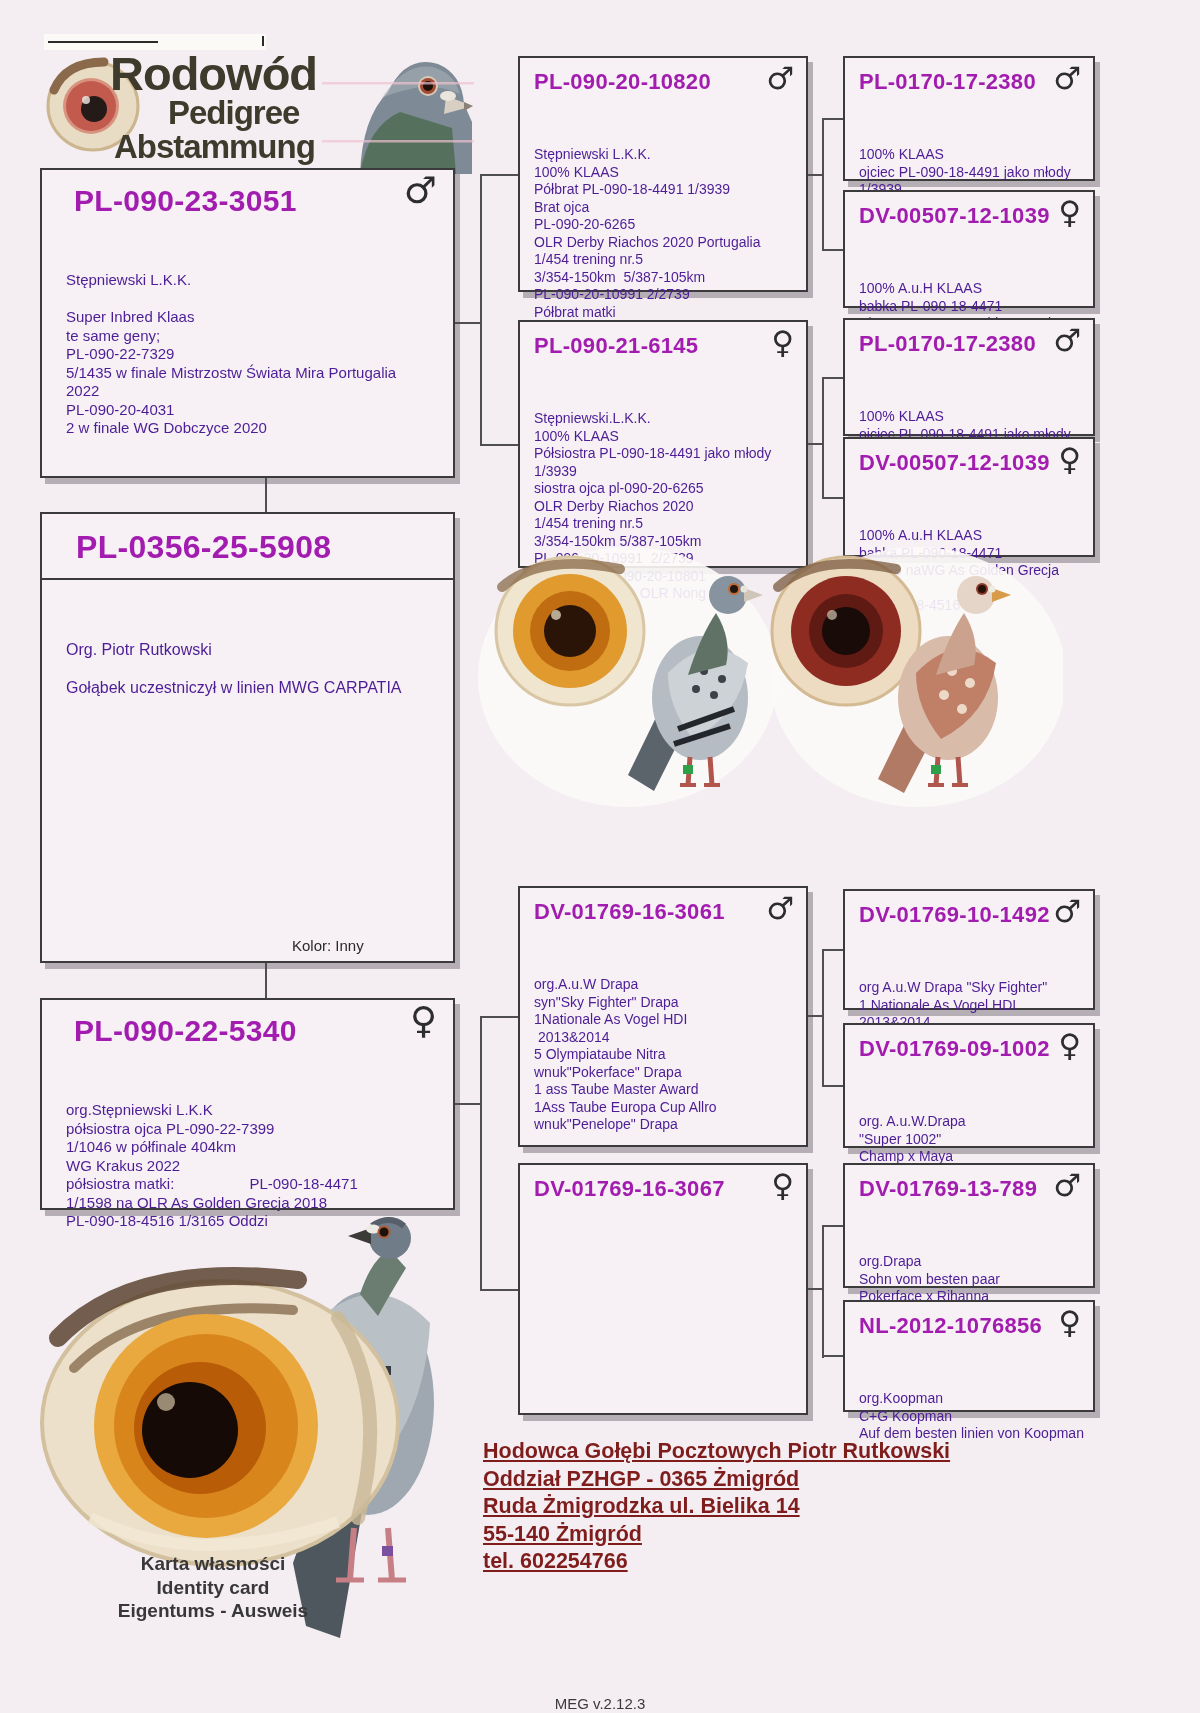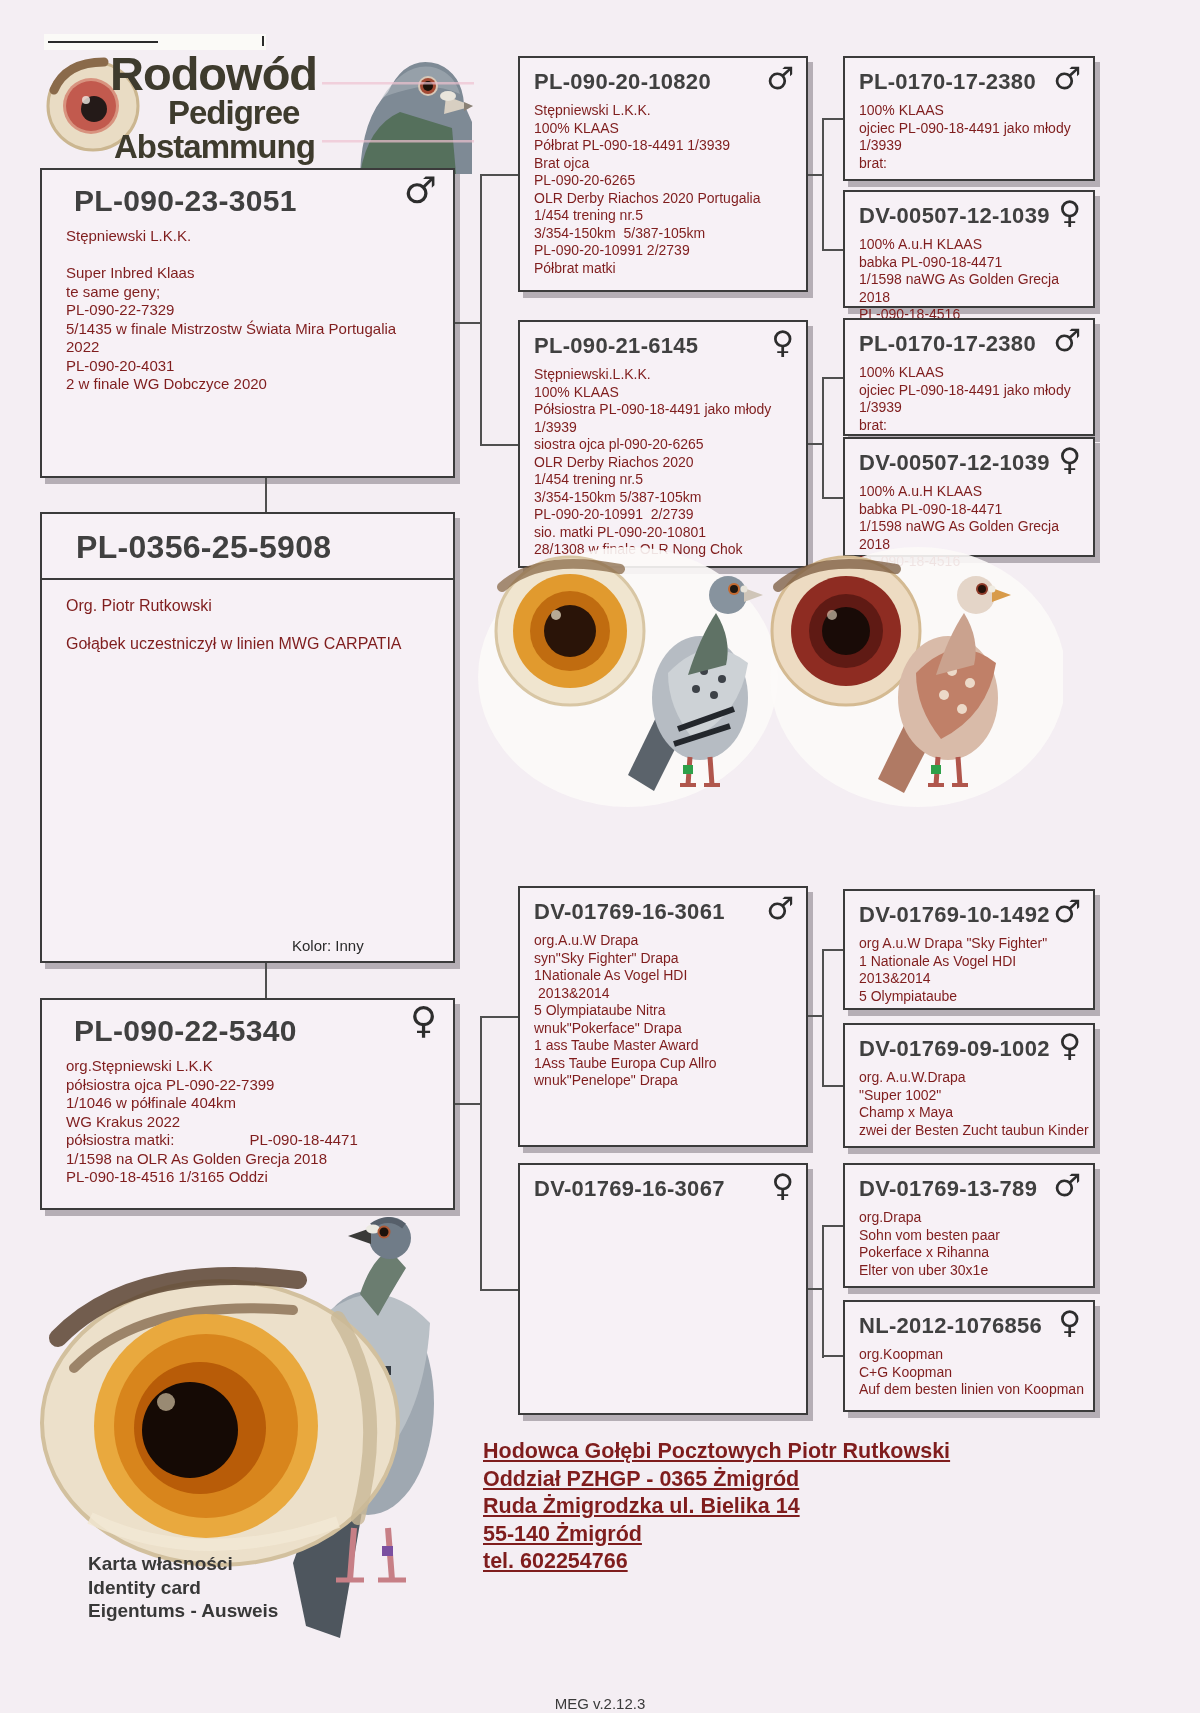--- a/index.html
+++ b/index.html
@@ -2,25 +2,25 @@
 <html><head>
 <meta charset="utf-8">
 <style>
   html,body{margin:0;padding:0;}
   body{width:1200px;height:1713px;background:#e9e2e8;font-family:"Liberation Sans", sans-serif;}
   #page{position:relative;width:1200px;height:1713px;background:#f4eef3;overflow:hidden;}
 
   
   .pbox{position:absolute;background:#f7f1f6;border:2px solid #3b3b3b;
         box-shadow:5px 6px 0 #b5aeb5;box-sizing:border-box;}
-  .ring{font-weight:bold;color:#404040;letter-spacing:.3px;}
+  .ring{font-weight:bold;color:#a21caf;letter-spacing:.3px;}
   .g23 .ring{font-size:22px;padding:11px 0 0 14px;}
   .g1 .ring{font-size:30px;padding:14px 0 0 32px;}
   .subject .ring{font-size:32px;padding:15px 0 0 34px;border-bottom:2px solid #3b3b3b;padding-bottom:12px;}
-  .btext{color:#7f1d1d;white-space:pre-wrap;}
+  .btext{color:#4c1d95;white-space:pre-wrap;margin-top:44px;}
   .g23 .btext{font-size:14px;line-height:17.5px;padding:7px 4px 0 14px;}
   .g1 .btext{font-size:15px;line-height:18.5px;padding:9px 6px 0 24px;}
   .subject .btext{font-size:16px;line-height:19px;padding:16px 6px 0 24px;}
   .sex{position:absolute;line-height:1;color:#2d2d2d;font-family:"DejaVu Sans", sans-serif;font-weight:400;}
   .g23 .sex{top:5px;right:12px;font-size:31px;}
   .g1 .sex{top:2px;right:16px;font-size:37px;}
   .kolor{position:absolute;left:250px;top:423px;font-size:15px;color:#2a2a2a;}
 
   
   .hl,.vl{position:absolute;background:#4f4f4f;}
@@ -29,21 +29,21 @@
   
   .h-title{position:absolute;left:110px;top:52px;width:300px;color:#3e3b2d;font-weight:bold;letter-spacing:-1px;}
   .h-main{font-size:47px;line-height:44px;}
   .h-sub1{font-size:33px;line-height:34px;padding-left:58px;}
   .h-sub2{font-size:33px;line-height:34px;padding-left:4px;}
 
   
   .breeder{position:absolute;left:483px;top:1438px;font-size:21.5px;line-height:27.5px;
            font-weight:bold;color:#7f1d1d;white-space:pre-wrap;text-decoration:underline;}
   .ownership{position:absolute;left:88px;top:1552px;width:250px;font-size:19px;line-height:23.5px;
-             font-weight:bold;color:#383838;text-align:left;white-space:pre-wrap;}
+             font-weight:bold;color:#383838;text-align:center;white-space:pre-wrap;}
   .meg{position:absolute;left:0;top:1695px;width:1200px;text-align:center;font-size:15px;color:#3a3a3a;}
 
   .label-strip{position:absolute;left:44px;top:34px;width:222px;height:16px;background:#fbfaf7;}
   .label-strip .ln{position:absolute;left:4px;top:7px;width:110px;height:2px;background:#2a2a2a;}
   .label-strip .tick{position:absolute;right:2px;top:2px;width:2px;height:10px;background:#2a2a2a;}
   svg{position:absolute;display:block;}
 </style>
 </head>
 <body>
 

